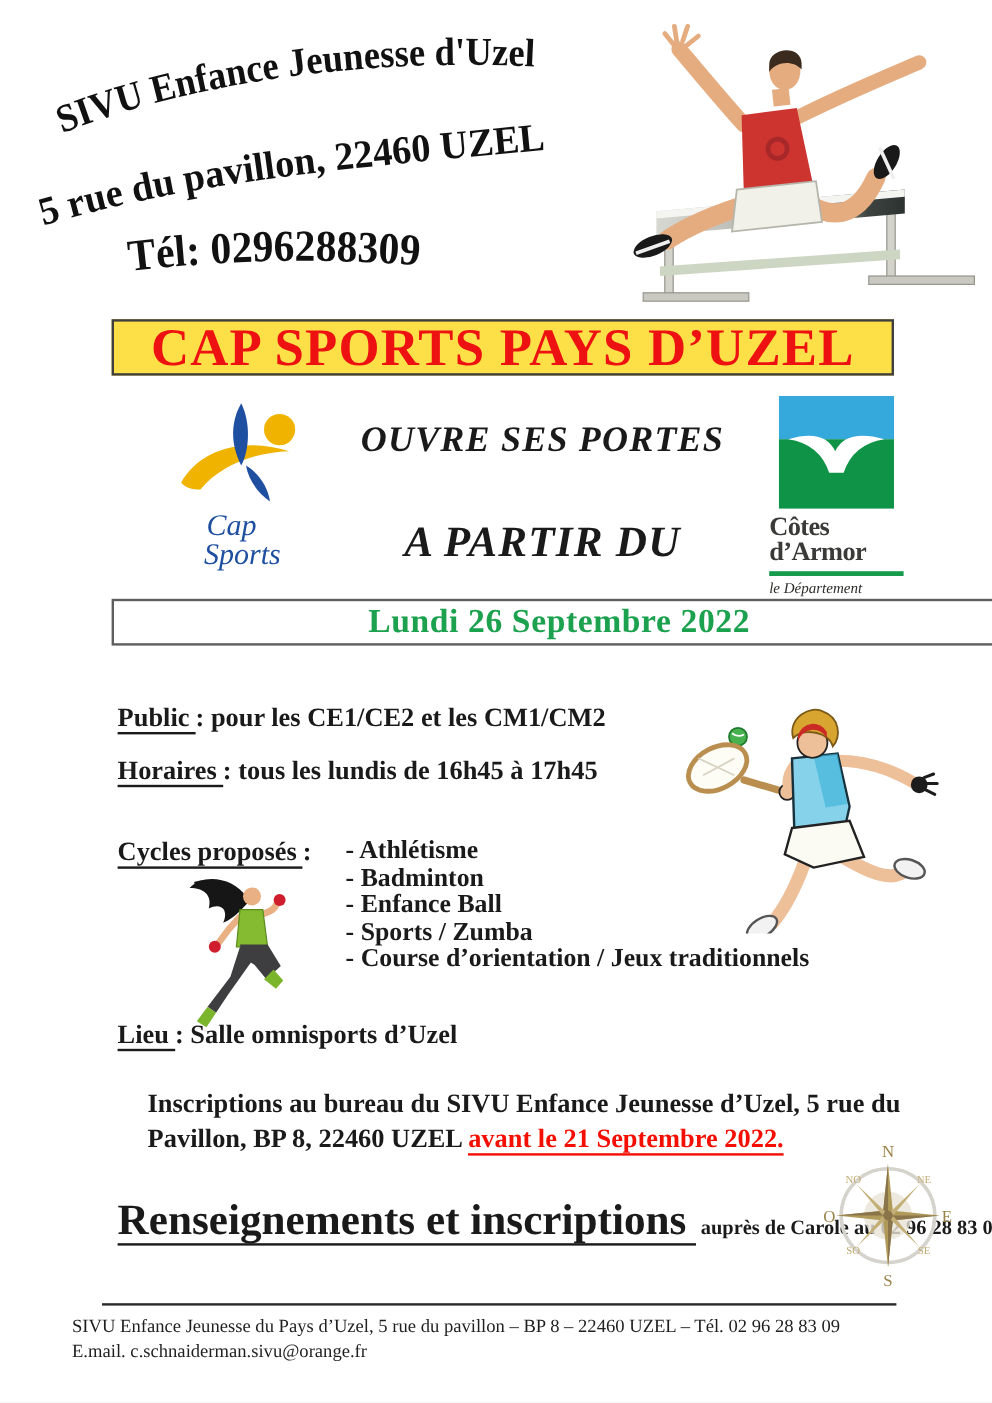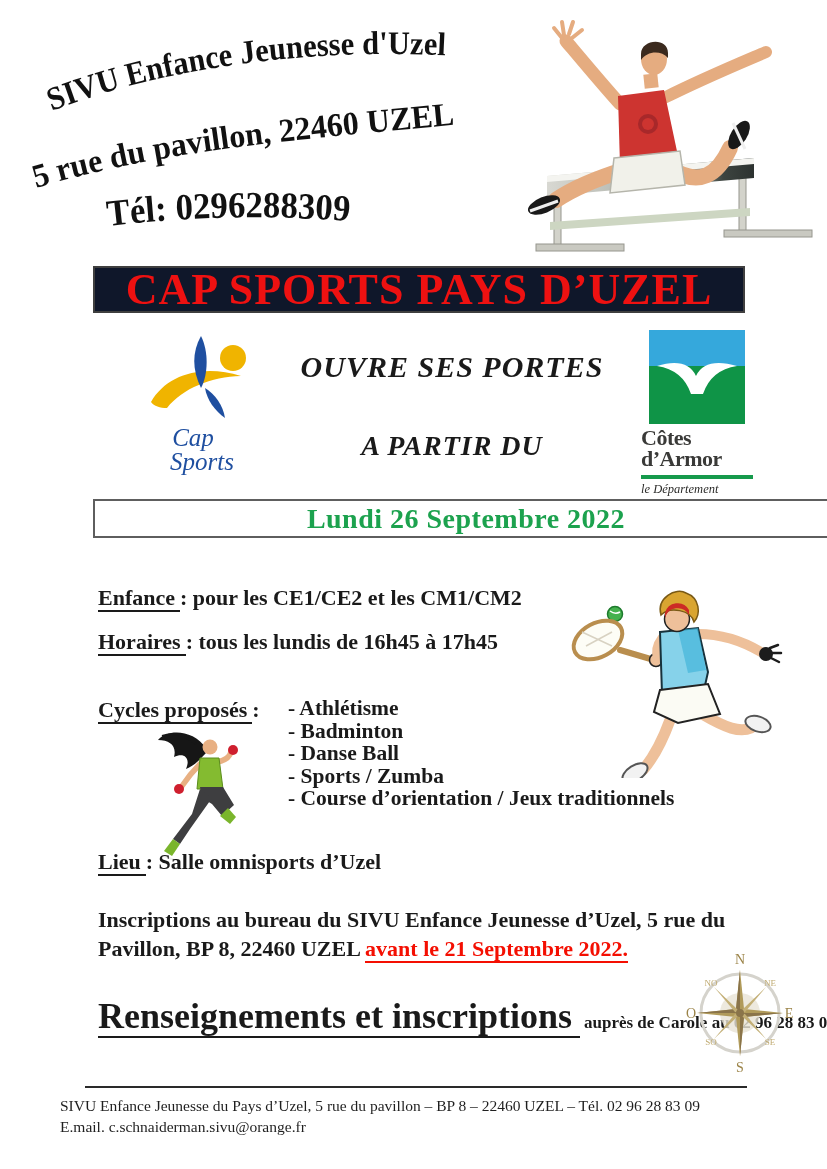--- a/index.html
+++ b/index.html
@@ -11,53 +11,53 @@
   }
   .abs { position:absolute; }
 
   
   .header-arc { left:22px; top:14px; width:455px; height:235px; }
   .header-arc text { font-family:"Liberation Serif","DejaVu Serif",serif; font-weight:700; fill:#111111; }
 
   
   .title-box {
     left:93px; top:266px; width:652px; height:47px;
-    border:2px solid #3f3f3f; background:#0f172a;
+    border:2px solid #3f3f3f; background:#fde047;
     display:flex; align-items:center; justify-content:center;
   }
   .title-box span { font-size:44px; font-weight:700; color:#ee1111; letter-spacing:1px; white-space:nowrap; }
 
   
   .capsports { left:144px; top:330px; width:116px; text-align:center; }
   .capsports .wordmark { color:#1f4fa0; font-style:italic; font-weight:400; line-height:0.95; }
   .capsports .wordmark .l1 { font-size:25px; margin-left:-18px; }
   .capsports .wordmark .l2 { font-size:25px; }
 
   .intro { left:256px; top:350px; width:392px; text-align:center; }
   .intro .l1 { font-size:30px; font-weight:700; font-style:italic; letter-spacing:1px; }
-  .intro .l2 { font-size:28px; font-weight:700; font-style:italic; letter-spacing:1px; margin-top:46px; }
+  .intro .l2 { font-size:36px; font-weight:700; font-style:italic; letter-spacing:1px; margin-top:46px; }
 
   .cotes { left:641px; top:330px; width:114px; text-align:left; }
   .cotes .name { font-weight:700; color:#3a3a38; font-size:22px; line-height:0.95; letter-spacing:-0.5px; }
   .cotes .rule { height:4px; background:#169a4c; margin:5px 0 3px 0; width:112px; }
   .cotes .dep { font-style:italic; font-size:12.5px; color:#2c2c2a; }
 
   
   .date-box {
     left:93px; top:499px; width:746px; height:39px;
     border:2px solid #5e5e5e; background:#ffffff;
     display:flex; align-items:center; justify-content:center;
   }
   .date-box span { font-size:28px; font-weight:700; color:#1ca24e; letter-spacing:0.5px; }
 
   
   .bodyline { font-size:22px; font-weight:700; white-space:nowrap; }
   .u { border-bottom:2.5px solid #1a1a1a; padding-right:5px; }
   .list { font-size:21.5px; font-weight:700; line-height:22.5px; }
-  .para { font-size:22px; font-weight:700; line-height:29px; width:656px; white-space:normal; }
+  .para { font-size:22px; font-weight:700; line-height:29px; width:656px; white-space:normal;margin-left:25px; }
   .deadline { color:#f40f02; border-bottom:2.5px solid #f40f02; }
   .rens-label { font-size:36px; font-weight:700; border-bottom:2.5px solid #1a1a1a; padding-right:8px; }
   .rens-text { font-size:17px; font-weight:700; }
 
   
   .footer-rule { left:85px; top:1086px; width:662px; height:2px; background:#2a2a2a; }
   .footer { left:60px; top:1095px; width:712px; text-align:left; font-size:15.5px; line-height:21px; color:#1f1f1f; }
 </style>
 </head>
 <body>
@@ -145,21 +145,21 @@
     <div class="name">d’Armor</div>
     <div class="rule"></div>
     <div class="dep">le Département</div>
   </div>
 
   <div class="abs date-box">
     <span>Lundi 26 Septembre 2022</span>
   </div>
 
   <div class="abs bodyline" style="left:98px; top:585px;">
-    <span class="u">Enfance</span><span>: pour les CE1/CE2 et les CM1/CM2</span>
+    <span class="u">Public</span><span>: pour les CE1/CE2 et les CM1/CM2</span>
   </div>
 
   <div class="abs bodyline" style="left:98px; top:629px;">
     <span class="u">Horaires</span><span>: tous les lundis de 16h45 à 17h45</span>
   </div>
 
   <svg class="abs" style="left:558px; top:572px;" width="258" height="206" viewBox="0 0 258 206">
     <circle cx="57" cy="42" r="7.5" fill="#46b14e" stroke="#1d7a2c" stroke-width="1.5"></circle>
     <path d="M52,39 q5,4 10,1" stroke="#ffffff" stroke-width="1.5" fill="none"></path>
     <g>
@@ -185,21 +185,21 @@
       <path d="M107,41 A13,13 0 0 1 131,38 L131,43 A13,13 0 0 0 107,46 Z" fill="#cc2a25"></path>
     </g>
   </svg>
 
   <div class="abs bodyline" style="left:98px; top:697px;text-align:right;">
     <span class="u">Cycles proposés</span><span>:</span>
   </div>
   <div class="abs list" style="left:288px; top:697px;">
     <div>- Athlétisme</div>
     <div>- Badminton</div>
-    <div>- Danse Ball</div>
+    <div>- Enfance Ball</div>
     <div>- Sports / Zumba</div>
     <div>- Course d’orientation / Jeux traditionnels</div>
   </div>
 
   <svg class="abs" style="left:146px; top:726px;" width="122" height="135" viewBox="0 0 122 135">
     <path d="M60,22 C48,4 22,2 12,14 C24,14 31,20 28,31 C38,26 45,32 40,43 C50,39 56,31 60,27 Z" fill="#161616"></path>
     <path d="M16,10 C28,6 40,10 50,18" stroke="#161616" stroke-width="2" fill="none"></path>
     <circle cx="64" cy="21" r="7.5" fill="#e8b083"></circle>
     <path d="M72,36 C80,34 84,30 85,26" stroke="#e8b083" stroke-width="5.5" fill="none" stroke-linecap="round"></path>
     <circle cx="87" cy="24" r="5" fill="#cf1f2e"></circle>

